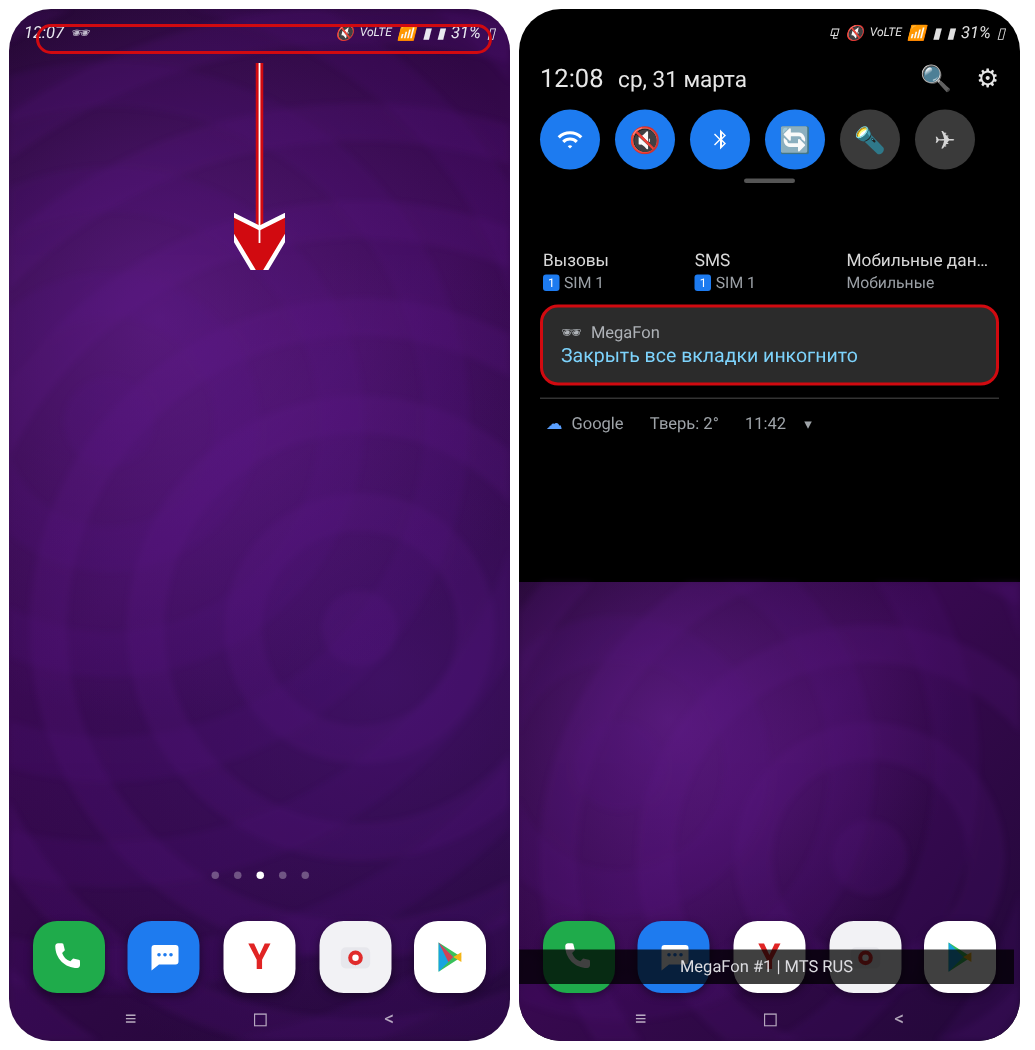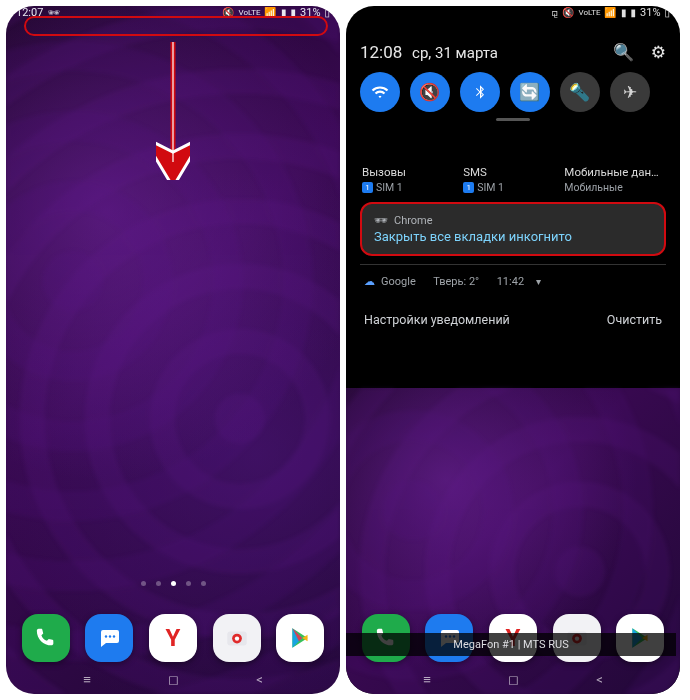--- a/index.html
+++ b/index.html
@@ -29,23 +29,24 @@
   }
   .leaves {
     position:absolute; inset:0; opacity:0.55;
     background:
      repeating-radial-gradient(circle at 20% 40%, rgba(90,20,140,0.25) 0 30px, transparent 30px 70px),
      repeating-radial-gradient(circle at 70% 60%, rgba(110,30,160,0.25) 0 25px, transparent 25px 65px);
     filter: blur(2px);
   }
 
   .status-bar {
-    display:flex; align-items:flex-start; justify-content:space-between;
+    display:flex; align-items:flex-end; justify-content:space-between;
     height: 22px; padding: 0 10px; font-size: 11px; color:#e8e8f0;
     position: relative;
+    font-style: italic;
   }
   .status-left, .status-right { display:flex; align-items:center; gap:4px; }
   .status-right .ic { font-size:10px; }
   .incog  { font-size:10px; opacity:0.8;}
 
   .red-box {
     position:absolute; border:2px solid #d10a10; border-radius:6px;
     pointer-events:none;
   }
   .red-box.statusbox { top:10px; left:18px; right:12px; height:20px; border-radius:10px; }
@@ -291,41 +292,37 @@
         <div>Мобильные дан…</div>
         <div class="tile-sub">
             <span>Мобильные</span>
           </div>
       </div>
     </div>
 
     <div class="notif chrome">
       <div class="app-row">
         <span>🕶</span>
-        <span>Chrome</span>
+        <span>MegaFon</span>
       </div>
       <div class="sub">Закрыть все вкладки инкогнито</div>
     </div>
 
     <div class="notif weather">
       <div class="app-row">
         <span class="cloud">☁</span>
         <span>Google</span>
         <span>&nbsp;&nbsp;</span>
         <span>Тверь: 2°</span>
         <span>&nbsp;&nbsp;</span>
         <span>11:42</span>
         <span class="chev">▾</span>
       </div>
     </div>
 
-    <div class="shade-actions">
-      <span>Настройки уведомлений</span>
-      <span>Очистить</span>
-    </div>
   </div>
 
   <div class="wall-strip">
     <div class="leaves"></div>
     <div class="dock">
       <div class="app phoneic">
         <svg width="22" height="22" viewBox="0 0 24 24" fill="#fff">
             <path d="M6 2c1 0 2 0 2 1l1 4-2 2c1 3 3 5 6 6l2-2 4 1c1 0 1 1 1 2v2c0 1-1 2-2 2-9 0-16-7-16-16 0-1 1-2 2-2h2z"></path>
           </svg>
       </div>

